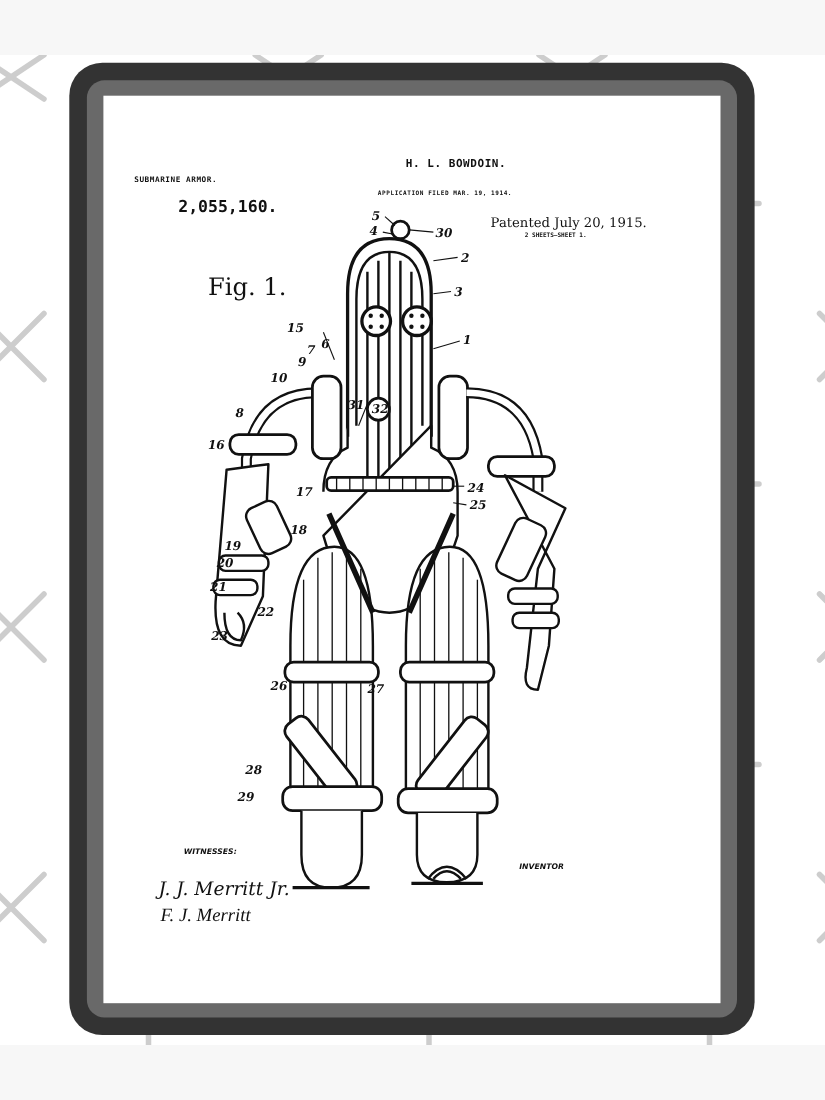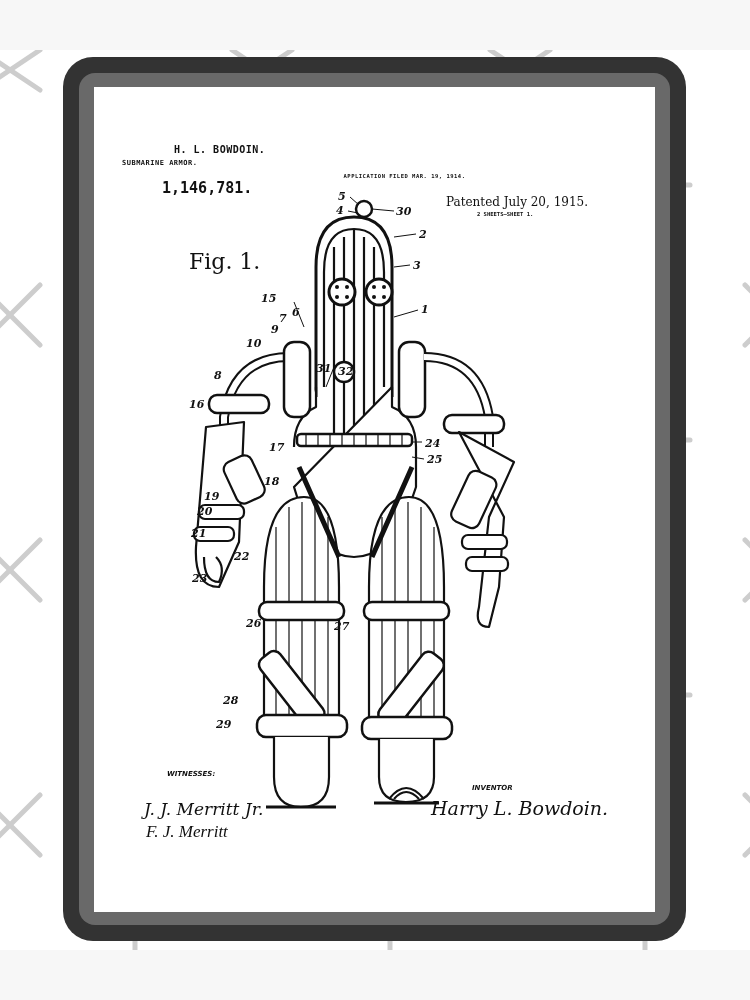--- a/index.html
+++ b/index.html
@@ -21,21 +21,21 @@
   .mat {
     position: absolute; left: 16px; top: 16px; right: 16px; bottom: 16px;
     background: #696969; border-radius: 16px;
   }
   .paper {
     position: absolute; left: 31px; top: 30px; width: 561px; height: 825px;
     background: #ffffff; overflow: hidden;
   }
 
   .hdr { position: absolute; font-family: "DejaVu Sans Mono", monospace; font-weight: bold; color: #111; letter-spacing: 0.5px; }
-  .hdr-name { left: 0; width: 100%; top: 57px; font-size: 10px; padding-left: 80px; box-sizing: border-box; }
+  .hdr-name { left: 0; width: 100%; top: 57px; text-align: center; font-size: 10px; padding-left: 80px; box-sizing: border-box; }
   .hdr-title { left: 0; width: 100%; top: 72px; text-align: left; font-size: 7px; padding-left: 28px; box-sizing: border-box; }
   .hdr-filed { left: 0; width: 100%; top: 86px; text-align: center; font-size: 5.5px; padding-left: 60px; box-sizing: border-box; }
 
   .pat-no { position: absolute; left: 68px; top: 92px; font-family: "DejaVu Sans Mono", monospace; font-weight: bold; font-size: 15px; color: #111; }
   .patented { position: absolute; left: 352px; top: 108px; font-family: "DejaVu Serif", serif; font-weight: normal; font-size: 12px; color: #111; }
   .sheets { position: absolute; left: 383px; top: 124px; font-family: "DejaVu Sans Mono", monospace; font-weight: bold; font-size: 5.5px; color: #111; }
 
   .fig { position: absolute; left: 95px; top: 162px; font-family: "DejaVu Serif", serif; font-size: 22px; color: #111; }
 
   .witnesses { position: absolute; left: 73px; top: 683px; font-family: "DejaVu Sans", sans-serif; font-weight: bold; font-style: italic; font-size: 7px; color: #111; }
@@ -299,24 +299,23 @@
         <text class="num" x="152" y="540">26</text>
         <text class="num" x="240" y="543">27</text>
         <text class="num" x="129" y="617">28</text>
         <text class="num" x="122" y="641">29</text>
       </g>
     </svg>
 
     <div class="hdr hdr-name">H. L. BOWDOIN.</div>
     <div class="hdr hdr-title">SUBMARINE ARMOR.</div>
     <div class="hdr hdr-filed">APPLICATION FILED MAR. 19, 1914.</div>
-    <div class="pat-no">1,146,781.</div>
+    <div class="pat-no">2,055,160.</div>
     <div class="patented">Patented July 20, 1915.</div>
     <div class="sheets">2 SHEETS—SHEET 1.</div>
     <div class="fig">Fig. 1.</div>
 
     <div class="witnesses">WITNESSES:</div>
     <div class="sig sig-w1">J. J. Merritt Jr.</div>
     <div class="sig sig-w2">F. J. Merritt</div>
     <div class="inventor">INVENTOR</div>
-    <div class="sig sig-inv">Harry L. Bowdoin.</div>
   </div>
 </div>
 
 </body></html>

